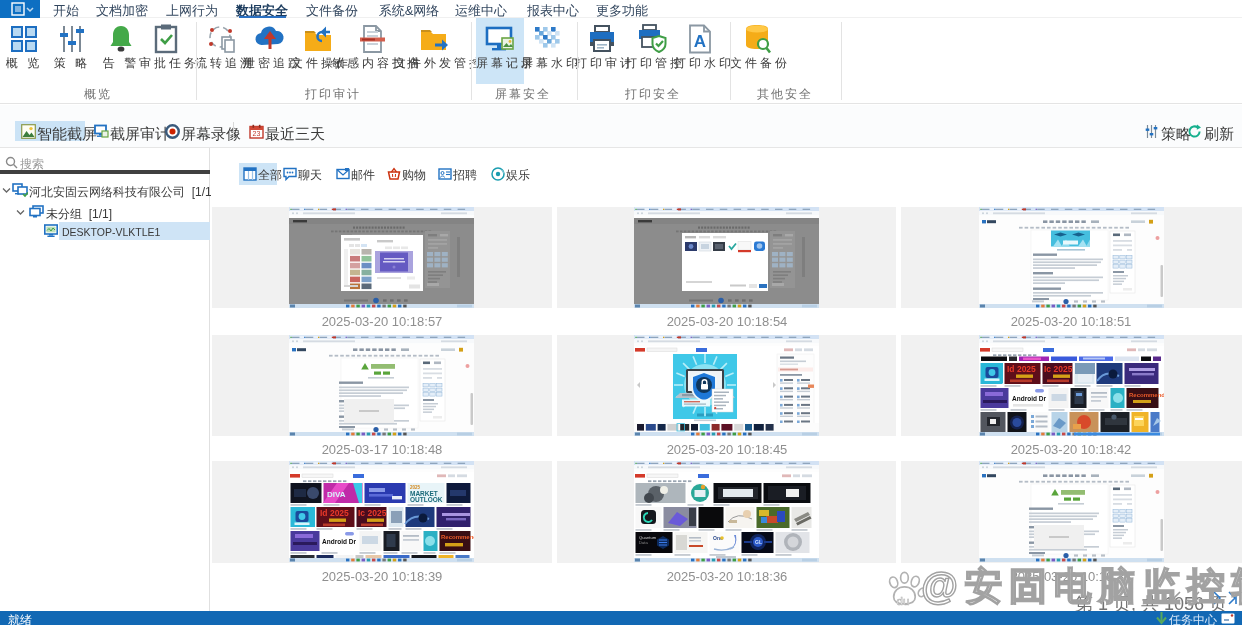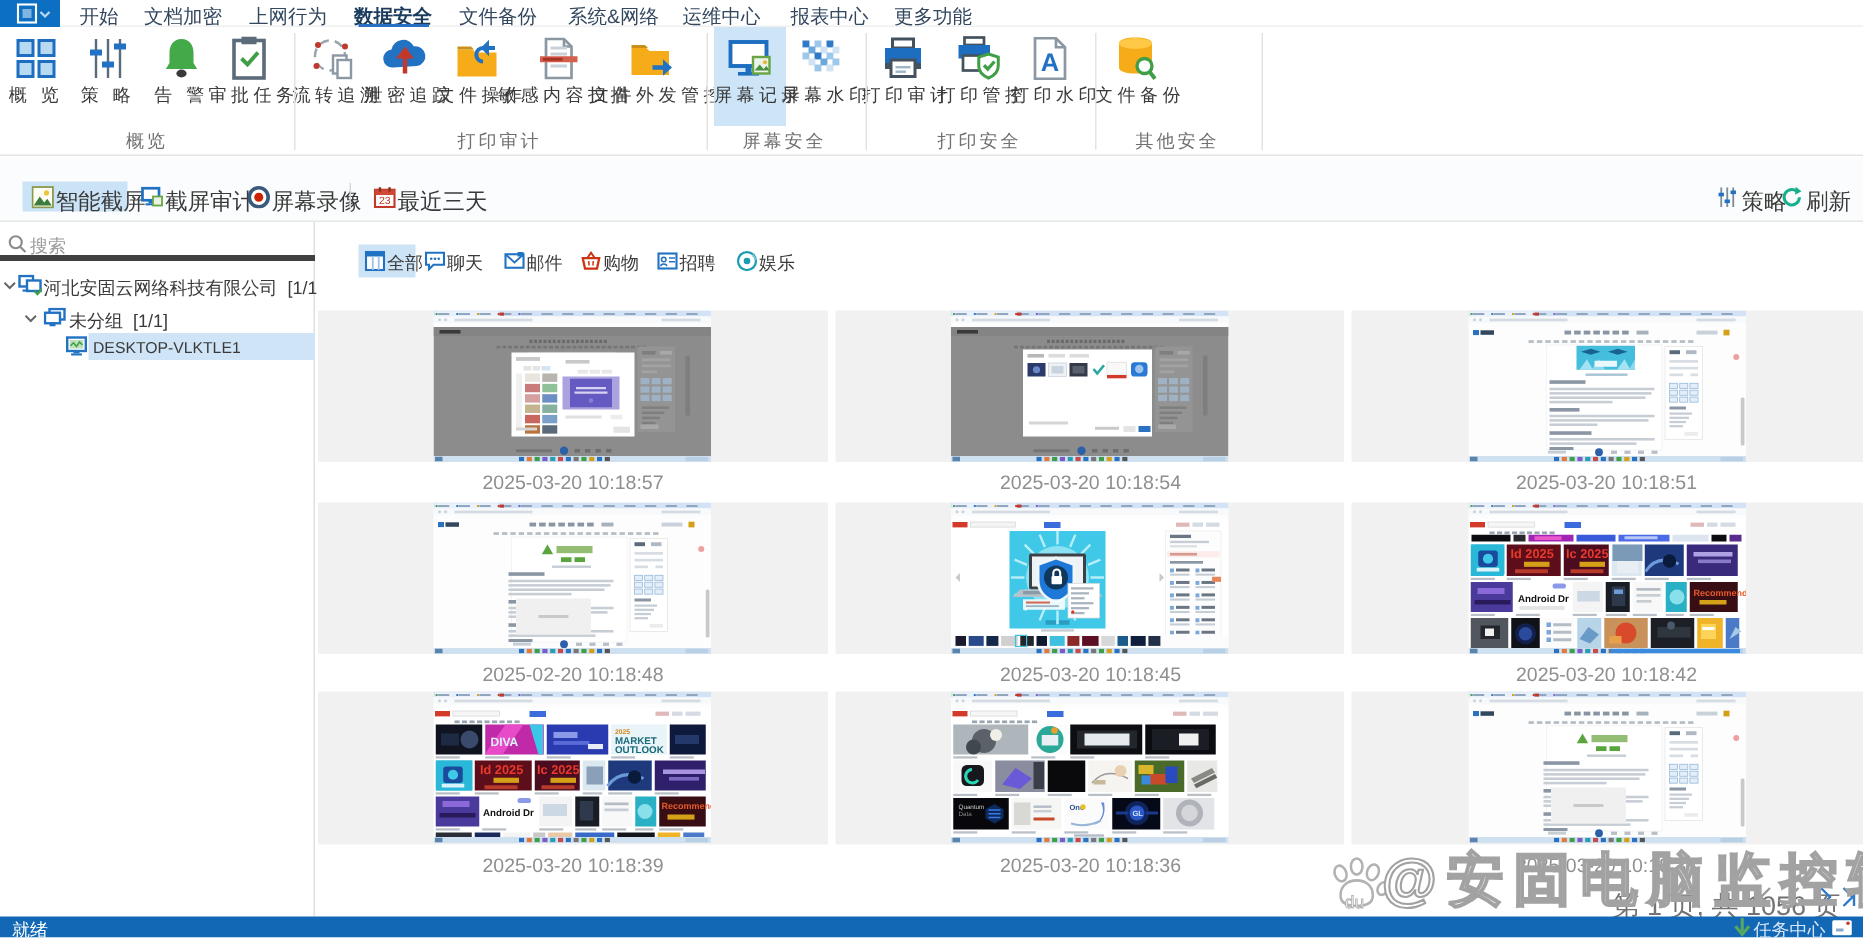--- a/index.html
+++ b/index.html
@@ -957,21 +957,21 @@
         <rect x="83.0" y="97.6" width="3.4" height="2.8" fill="#c74a4a"></rect>
         <rect x="88.2" y="97.6" width="3.4" height="2.8" fill="#2a72c0"></rect>
         <rect x="93.4" y="97.6" width="3.4" height="2.8" fill="#777"></rect>
         <rect x="98.6" y="97.6" width="3.4" height="2.8" fill="#3f9e46"></rect>
         <rect x="103.80000000000001" y="97.6" width="3.4" height="2.8" fill="#d4a017"></rect>
         <rect x="109.0" y="97.6" width="3.4" height="2.8" fill="#2a72c0"></rect>
         <rect x="114.2" y="97.6" width="3.4" height="2.8" fill="#555"></rect>
         <rect x="168" y="97.6" width="15" height="2.8" fill="#b8cfe4"></rect>
       </svg>
     </div>
-    <div class="a ts" style="left:1px;top:294px">2025-02-20 10:18:48</div>
+    <div class="a ts" style="left:1px;top:294px">2025-03-17 10:18:48</div>
     <div class="a cell" style="left:346px;top:187px;width:339px;height:101px"></div>
     <div class="a" style="left:423px;top:187px">
       <svg width="185" height="101" viewBox="0 0 185 101">
         <rect width="185" height="101" fill="#fff"></rect>
         <rect x="0" y="0" width="185" height="4" fill="#d3e2f4"></rect>
         <rect x="1" y="0.5" width="42" height="3.2" fill="#eaf1fa"></rect>
         <rect x="3.0" y="1.7" width="7.5" height="1.3" fill="#8fa5bd"></rect>
         <rect x="1.4" y="1.7" width="1.3" height="1.3" fill="#3f9e46"></rect>
         <rect x="16.8" y="1.7" width="7.5" height="1.3" fill="#8fa5bd"></rect>
         <rect x="15.200000000000001" y="1.7" width="1.3" height="1.3" fill="#2a72c0"></rect>

